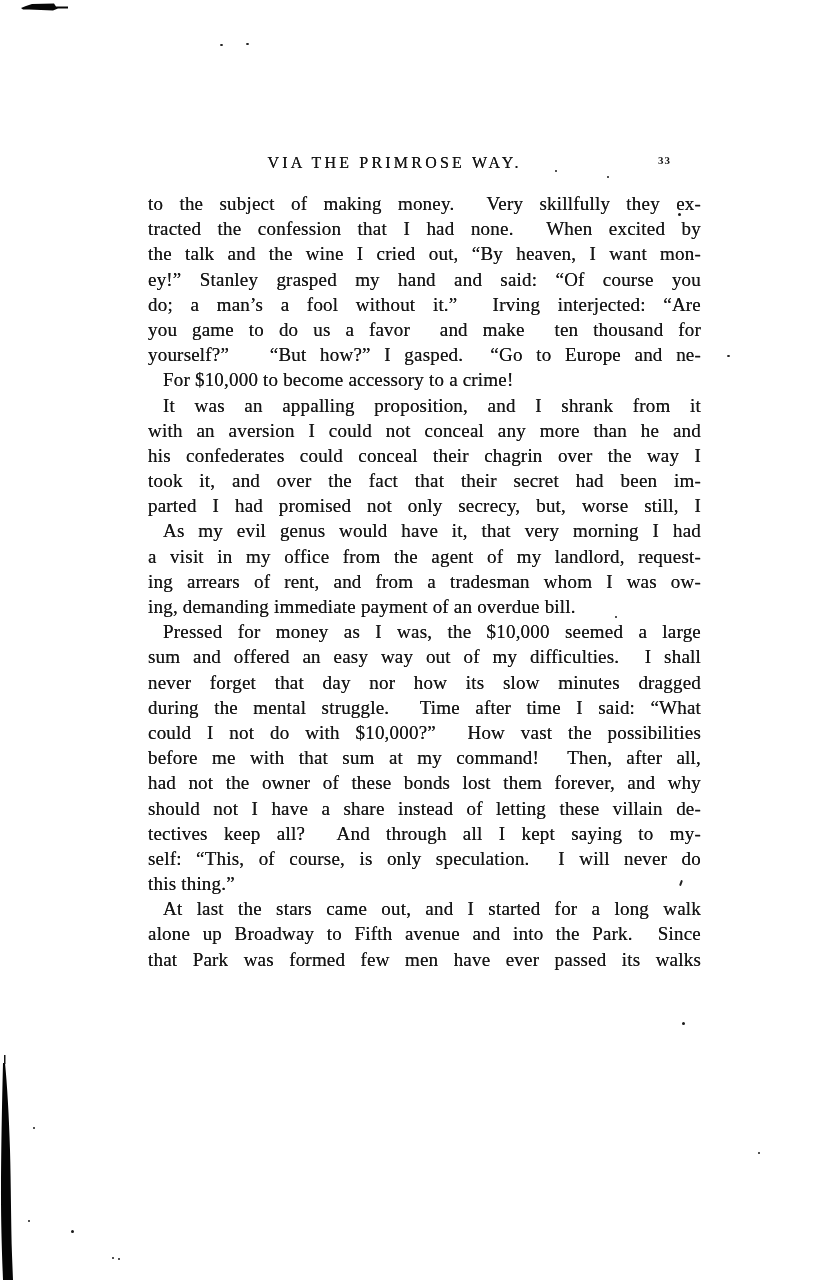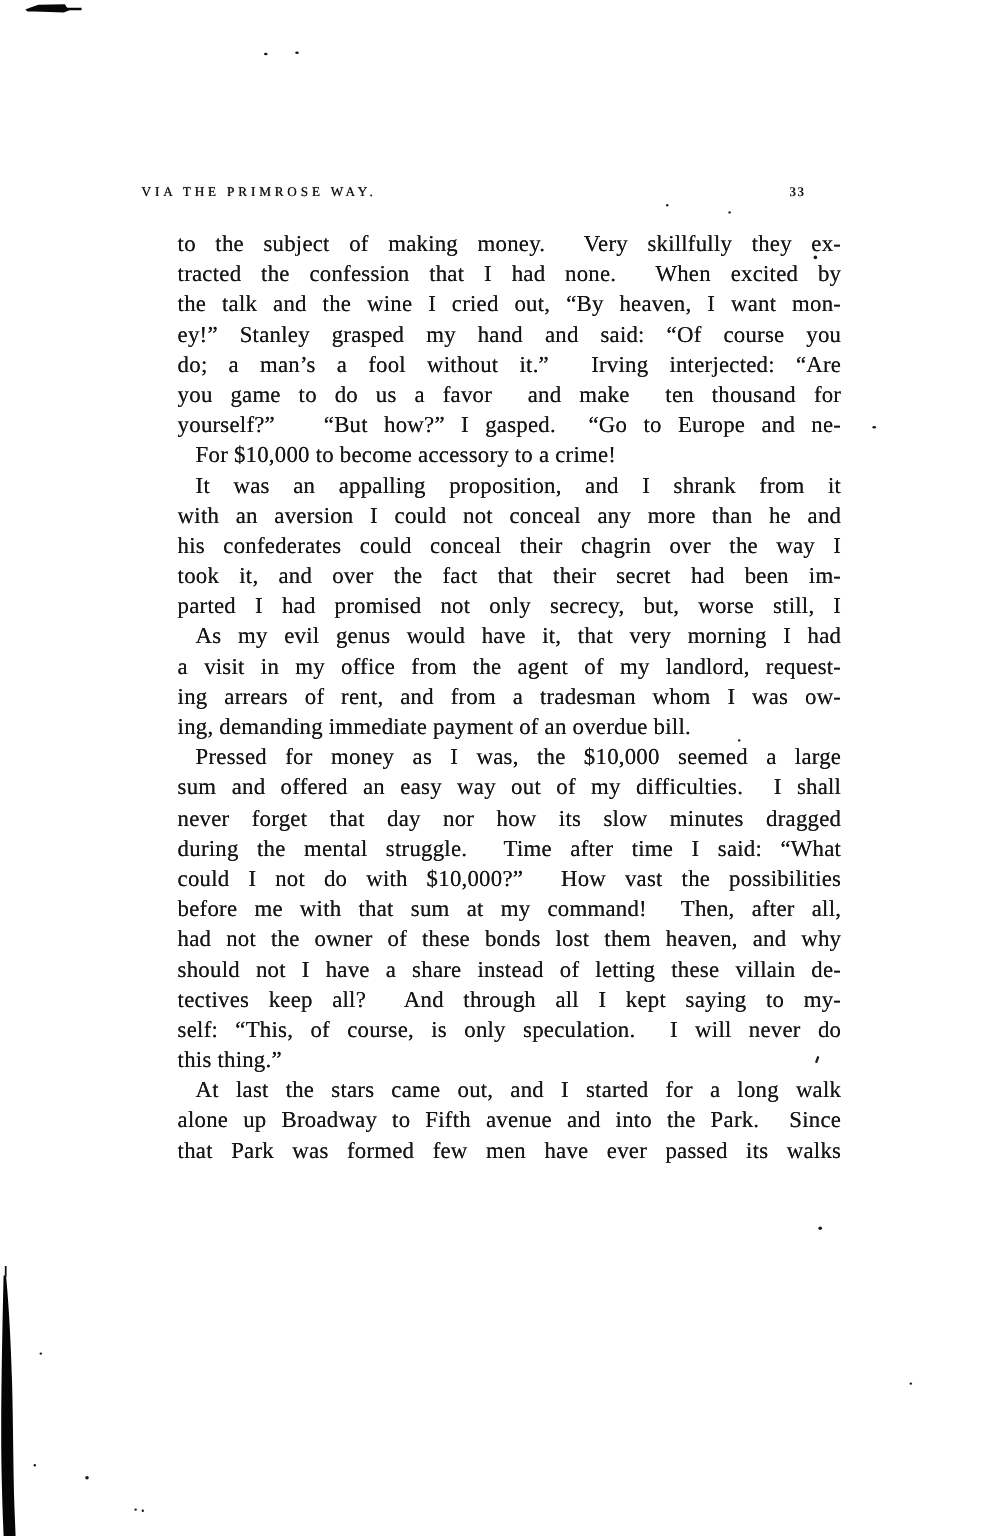--- a/index.html
+++ b/index.html
@@ -23,21 +23,22 @@
     position: absolute;
     top: 154px;
     left: 118px;
     width: 553px;
     height: 18px;
   }
   .running-title {
     position: absolute;
     left: 0;
     right: 0;
-    font-size: 11px;
+    text-align: center;
+    font-size: 16px;
     letter-spacing: 3.2px;
     font-weight: 400;
     color: #151515;
     text-shadow: 0 0 0.6px #222;
     white-space: pre;
   }
   .page-number {
     position: absolute;
     right: 0;
     top: 0;
@@ -122,21 +123,21 @@
         <div class="tline">ing arrears of rent, and from a tradesman whom I was ow-</div>
         <div class="tline last-left">ing, demanding immediate payment of an overdue bill.</div>
       </div>
       <div class="para">
         <div class="tline indent">Pressed for money as I was, the $10,000 seemed a large</div>
         <div class="tline">sum and offered an easy way out of my difficulties.  I shall</div>
         <div class="tline">never forget that day nor how its slow minutes dragged</div>
         <div class="tline">during the mental struggle.  Time after time I said: “What</div>
         <div class="tline">could I not do with $10,000?”  How vast the possibilities</div>
         <div class="tline">before me with that sum at my command!  Then, after all,</div>
-        <div class="tline">had not the owner of these bonds lost them heaven, and why</div>
+        <div class="tline">had not the owner of these bonds lost them forever, and why</div>
         <div class="tline">should not I have a share instead of letting these villain de-</div>
         <div class="tline">tectives keep all?  And through all I kept saying to my-</div>
         <div class="tline">self: “This, of course, is only speculation.  I will never do</div>
         <div class="tline last-left">this thing.”</div>
       </div>
       <div class="para">
         <div class="tline indent">At last the stars came out, and I started for a long walk</div>
         <div class="tline">alone up Broadway to Fifth avenue and into the Park.  Since</div>
         <div class="tline">that Park was formed few men have ever passed its walks</div>
       </div>

